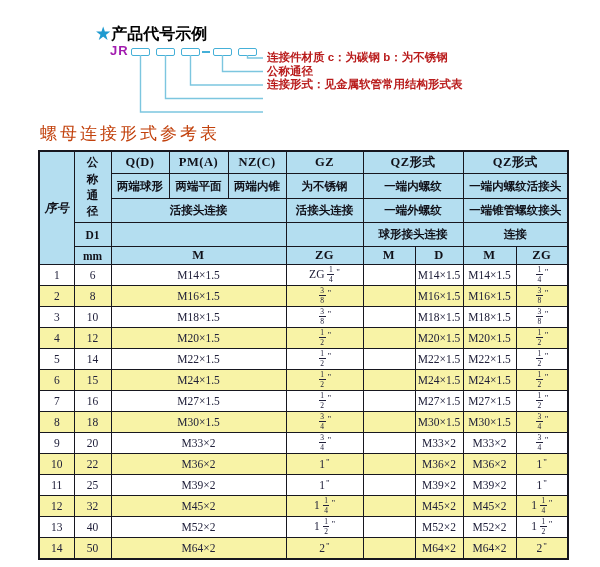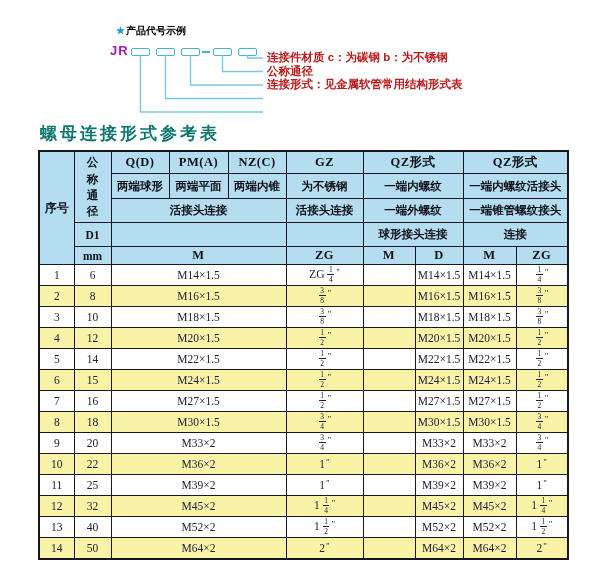--- a/index.html
+++ b/index.html
@@ -1,44 +1,44 @@
 <!DOCTYPE html>
 <html style="--header-bg: #b4def0; --stripe-bg: #f8f3a6; --border: #17171f; --connector: #7cc6df; --box-border: #45b0d8; --star: #1e9ad0; --text: #20203a;"><head>
 <meta charset="utf-8">
 <style>
   html,body{margin:0;padding:0;background:#fff;}
   .canvas{position:relative;width:600px;height:567px;background:#ffffff;overflow:hidden;
           font-family:"Liberation Sans",sans-serif;}
 
   
-  .diagram-title{position:absolute;left:116px;top:24px;font-size:10px;font-weight:bold;color:#000;}
+  .diagram-title{position:absolute;left:96px;top:24px;font-size:16px;font-weight:bold;color:#000;}
   .diagram-title .star{color:var(--star,#1e9ad0);margin-right:1px;}
   .code-prefix{position:absolute;left:110px;top:43px;font-size:13px;font-weight:bold;
                color:#a21caf;letter-spacing:1px;}
   .code-box{position:absolute;top:48px;width:17px;height:6px;border:1.5px solid var(--box-border,#45b0d8);
             border-radius:2px;background:#fff;}
   .code-dash{position:absolute;top:51px;left:202px;width:8px;height:1.5px;background:var(--box-border,#45b0d8);}
   .lines-svg{position:absolute;left:0;top:0;pointer-events:none;}
   .diagram-labels{position:absolute;left:267px;top:51px;color:#b91c1c;}
   .diagram-labels .lbl{height:13.5px;line-height:13.5px;font-size:11.5px;font-weight:bold;white-space:nowrap;}
 
   
   .table-title{position:absolute;left:40px;top:122px;font-family:"DejaVu Serif",serif;
-               font-weight:bold;font-size:17px;letter-spacing:3px;color:#0f766e;}
+               font-weight:normal;font-size:17px;letter-spacing:3px;color:#c2410c;}
 
   
   .tbl-wrap{position:absolute;left:38px;top:150px;}
   table{border-collapse:collapse;table-layout:fixed;width:529px;border:2px solid var(--border,#17171f);}
   th,td{border:1px solid var(--border,#17171f);padding:0;text-align:center;vertical-align:middle;
         overflow:hidden;}
   thead th{background:var(--header-bg,#b4def0);font-family:"Liberation Serif",serif;
            font-weight:600;font-size:11.5px;color:#101018;}
   thead th.latin{font-size:12.5px;letter-spacing:0.5px;}
   thead th.vert{word-break:break-all;white-space:normal;}
-  thead th.seq-v{padding:0 0;line-height:2.9;font-size:12px;}
+  thead th.seq-v{padding:0 0;line-height:2.9;font-size:12px;font-style:italic;}
   thead th.dn-v{padding:0 12px;line-height:1.42;font-size:11.5px;}
   thead tr:nth-child(1) th{height:21px;}
   thead tr:nth-child(2) th{height:24px;}
   thead tr:nth-child(3) th{height:23px;}
   thead tr:nth-child(4) th{height:23px;}
   thead tr:nth-child(5) th{height:17px;}
   tbody td{font-family:"Liberation Serif",serif;font-size:11.5px;color:var(--text,#20203a);
            height:20px;border-top:1.5px solid var(--border,#17171f);}
   tbody tr.stripe td{background:var(--stripe-bg,#f8f3a6);}
   .frac{display:inline-flex;flex-direction:column;align-items:center;font-size:7.5px;

